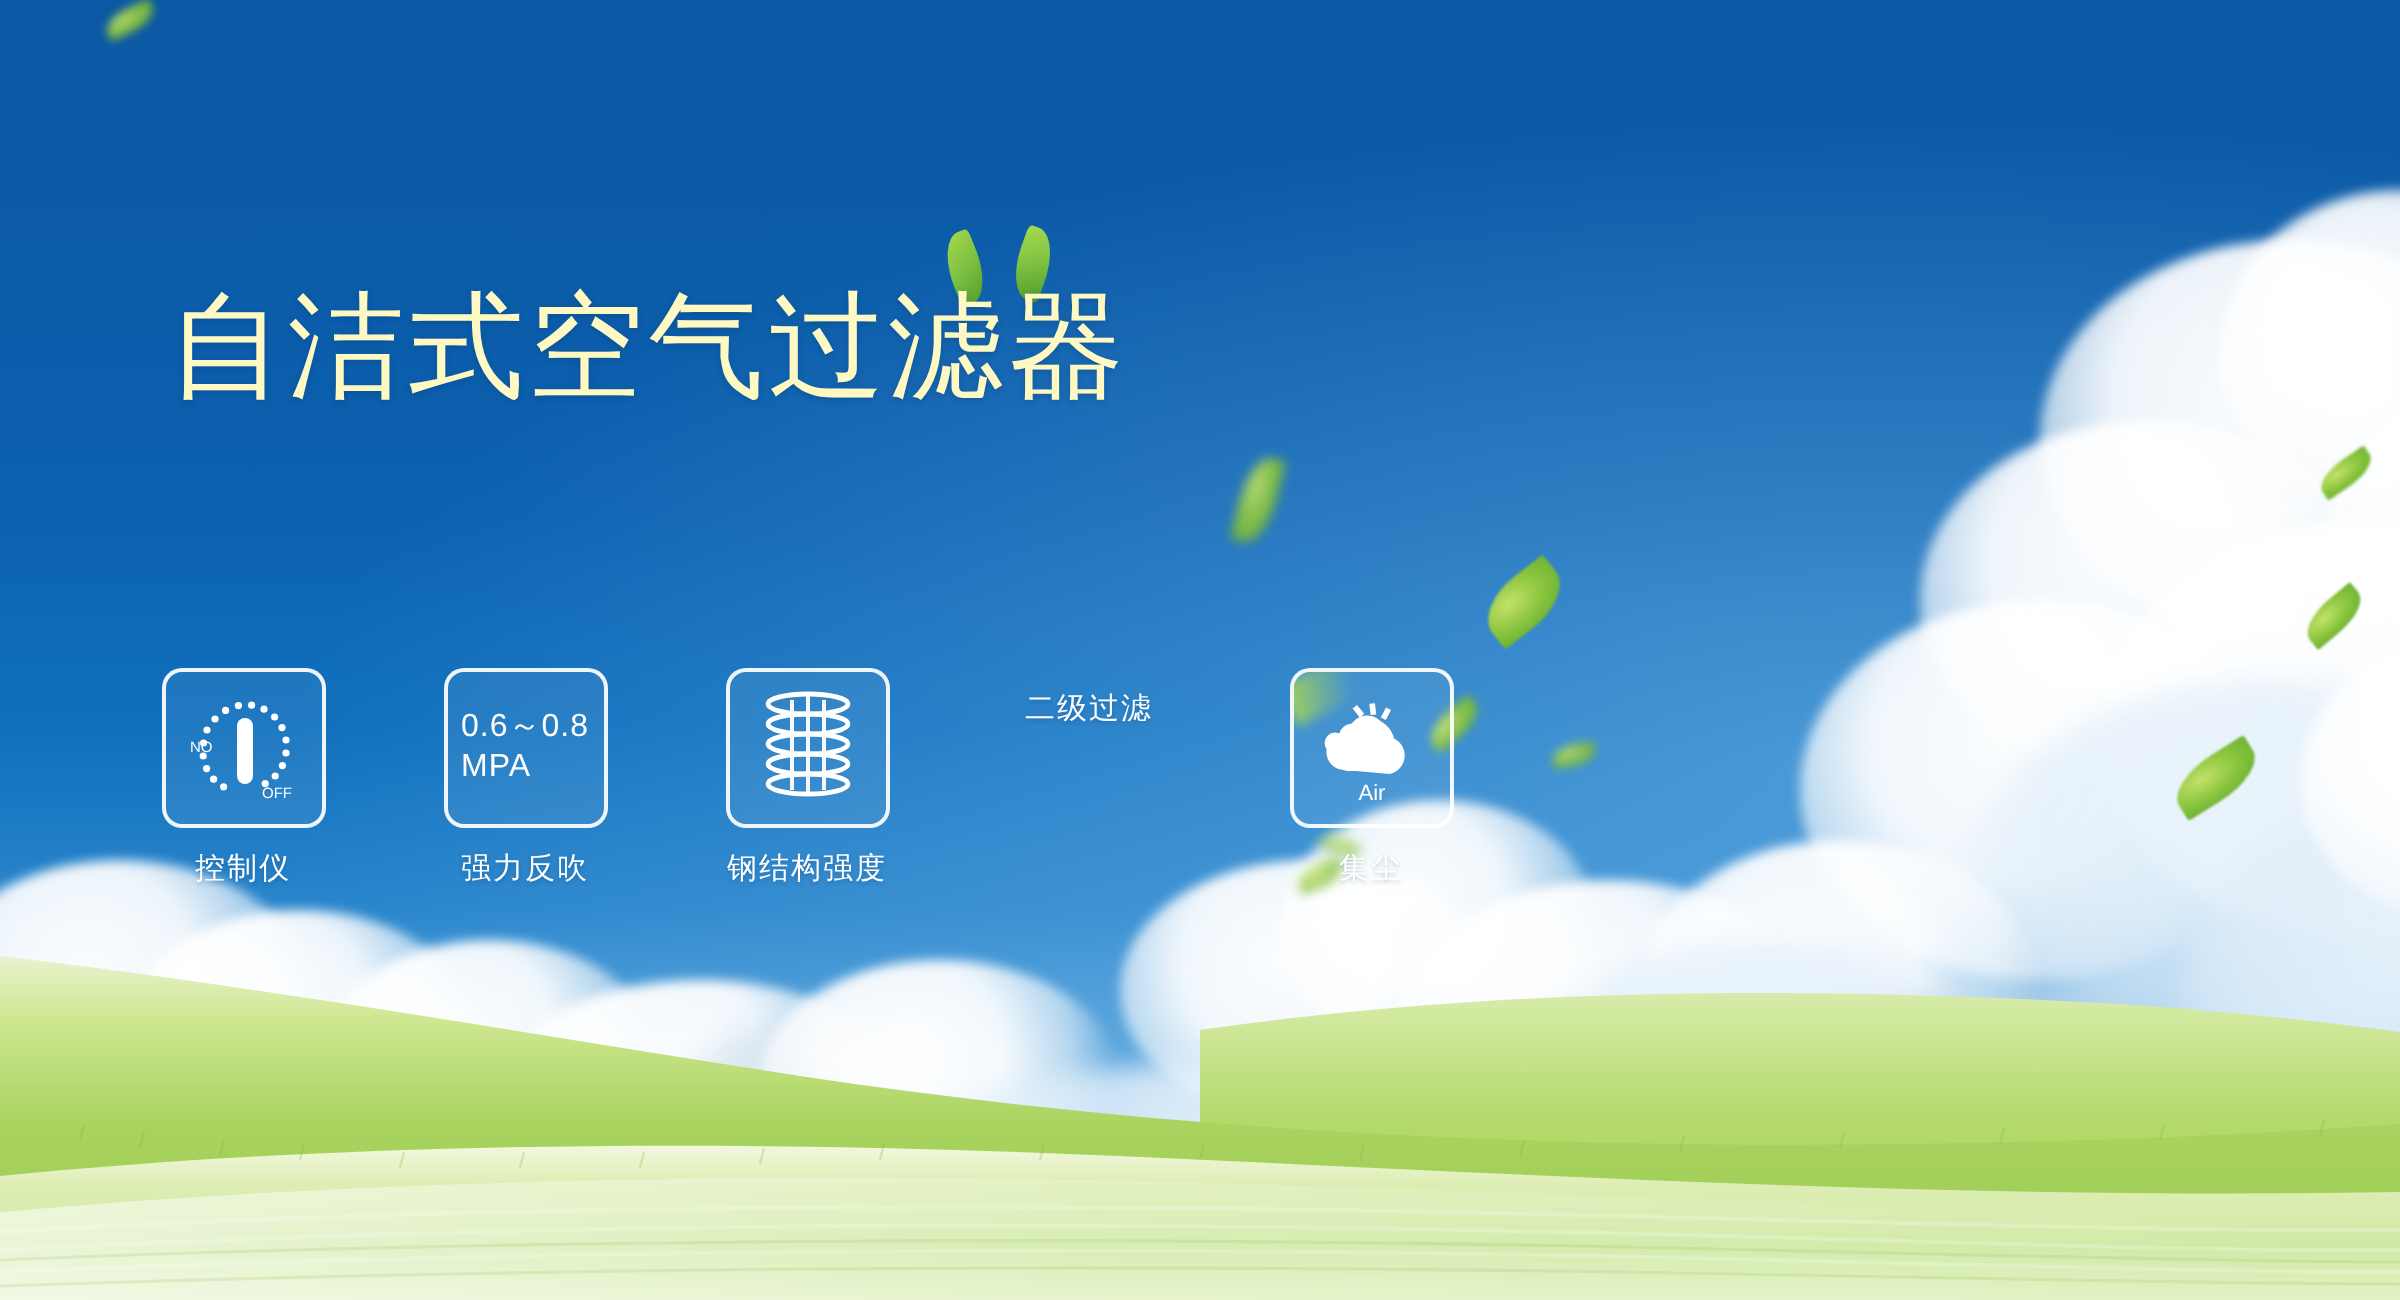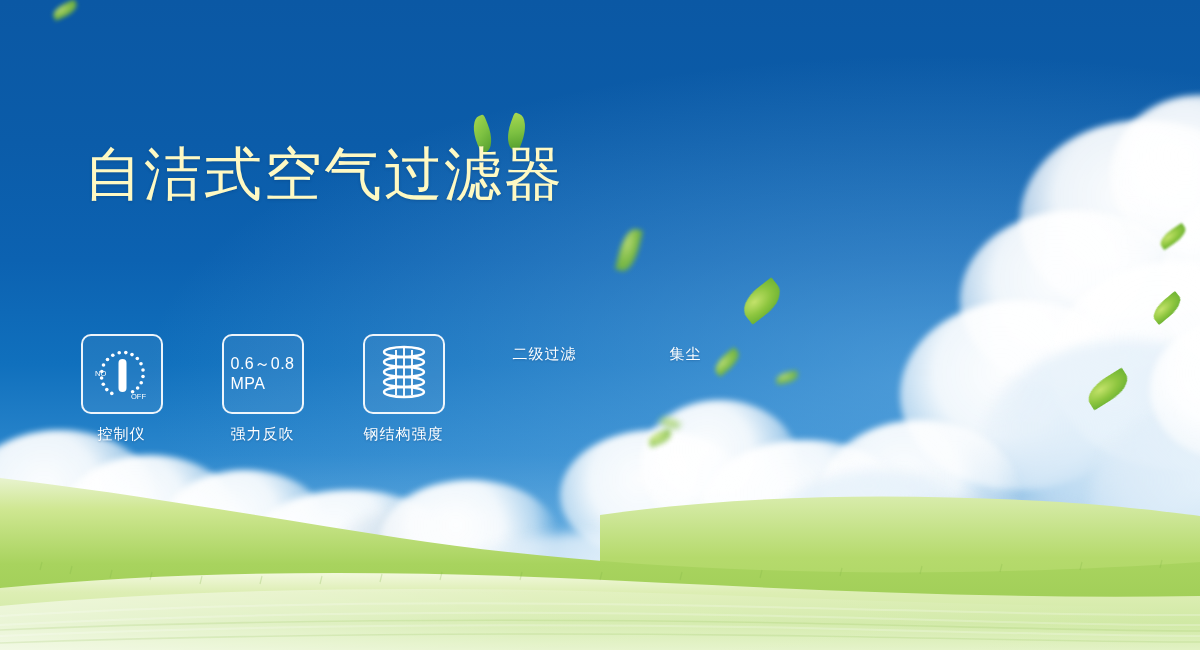--- a/index.html
+++ b/index.html
@@ -335,18 +335,41 @@
           </svg>
         </div>
         <div class="flabel">钢结构强度</div>
       </div>
 
       <div class="feature">
         <div class="flabel">二级过滤</div>
       </div>
 
       <div class="feature">
+        <div class="fbox">
+          <div style="position:absolute;left:-6px;top:-4px;width:46px;height:22px;
+                      background:linear-gradient(110deg,#a9d94f 0%, rgba(140,200,70,0.0) 75%);
+                      transform:rotate(-28deg); filter:blur(3px);"></div>
+          <svg width="64" height="62" viewBox="0 0 64 62" aria-hidden="true" style="position:relative;">
+            <g fill="#ffffff">
+              <path d="M22 17 a9 9 0 1 1 9 9 a9 9 0 0 1 -9 -9 Z" opacity="0"></path>
+
+              <path d="M24.5 9.5 l3.6 4.4 -2.2 1.8 -3.6 -4.4 Z"></path>
+              <path d="M33.5 8.6 l0.6 5.6 -2.8 0.3 -0.6 -5.6 Z"></path>
+              <path d="M41.5 12.0 l-2.6 5.0 -2.5 -1.3 2.6 -5.0 Z"></path>
+
+              <path d="M20 24 a9.5 9.5 0 0 1 16.5 -6.2 l-3.4 2.6 a5.2 5.2 0 0 0 -8.9 3.4 Z"></path>
+
+              <circle cx="13.5" cy="28.5" r="5.2"></circle>
+              <circle cx="22.0" cy="25.5" r="6.6"></circle>
+
+              <path d="M18 42 a9 9 0 0 1 0.4 -18 a13 13 0 0 1 24.6 2.2 a9.5 9.5 0 0 1 -2 17.8 Z"></path>
+              <rect x="16" y="34.5" width="30" height="8" rx="4"></rect>
+            </g>
+            <text x="32" y="57" text-anchor="middle" font-family="'Liberation Sans', sans-serif" font-size="11" fill="#ffffff">Air</text>
+          </svg>
+        </div>
         <div class="flabel">集尘</div>
       </div>
 
     </div>
   </div>
 </div>
 
 </body></html>

